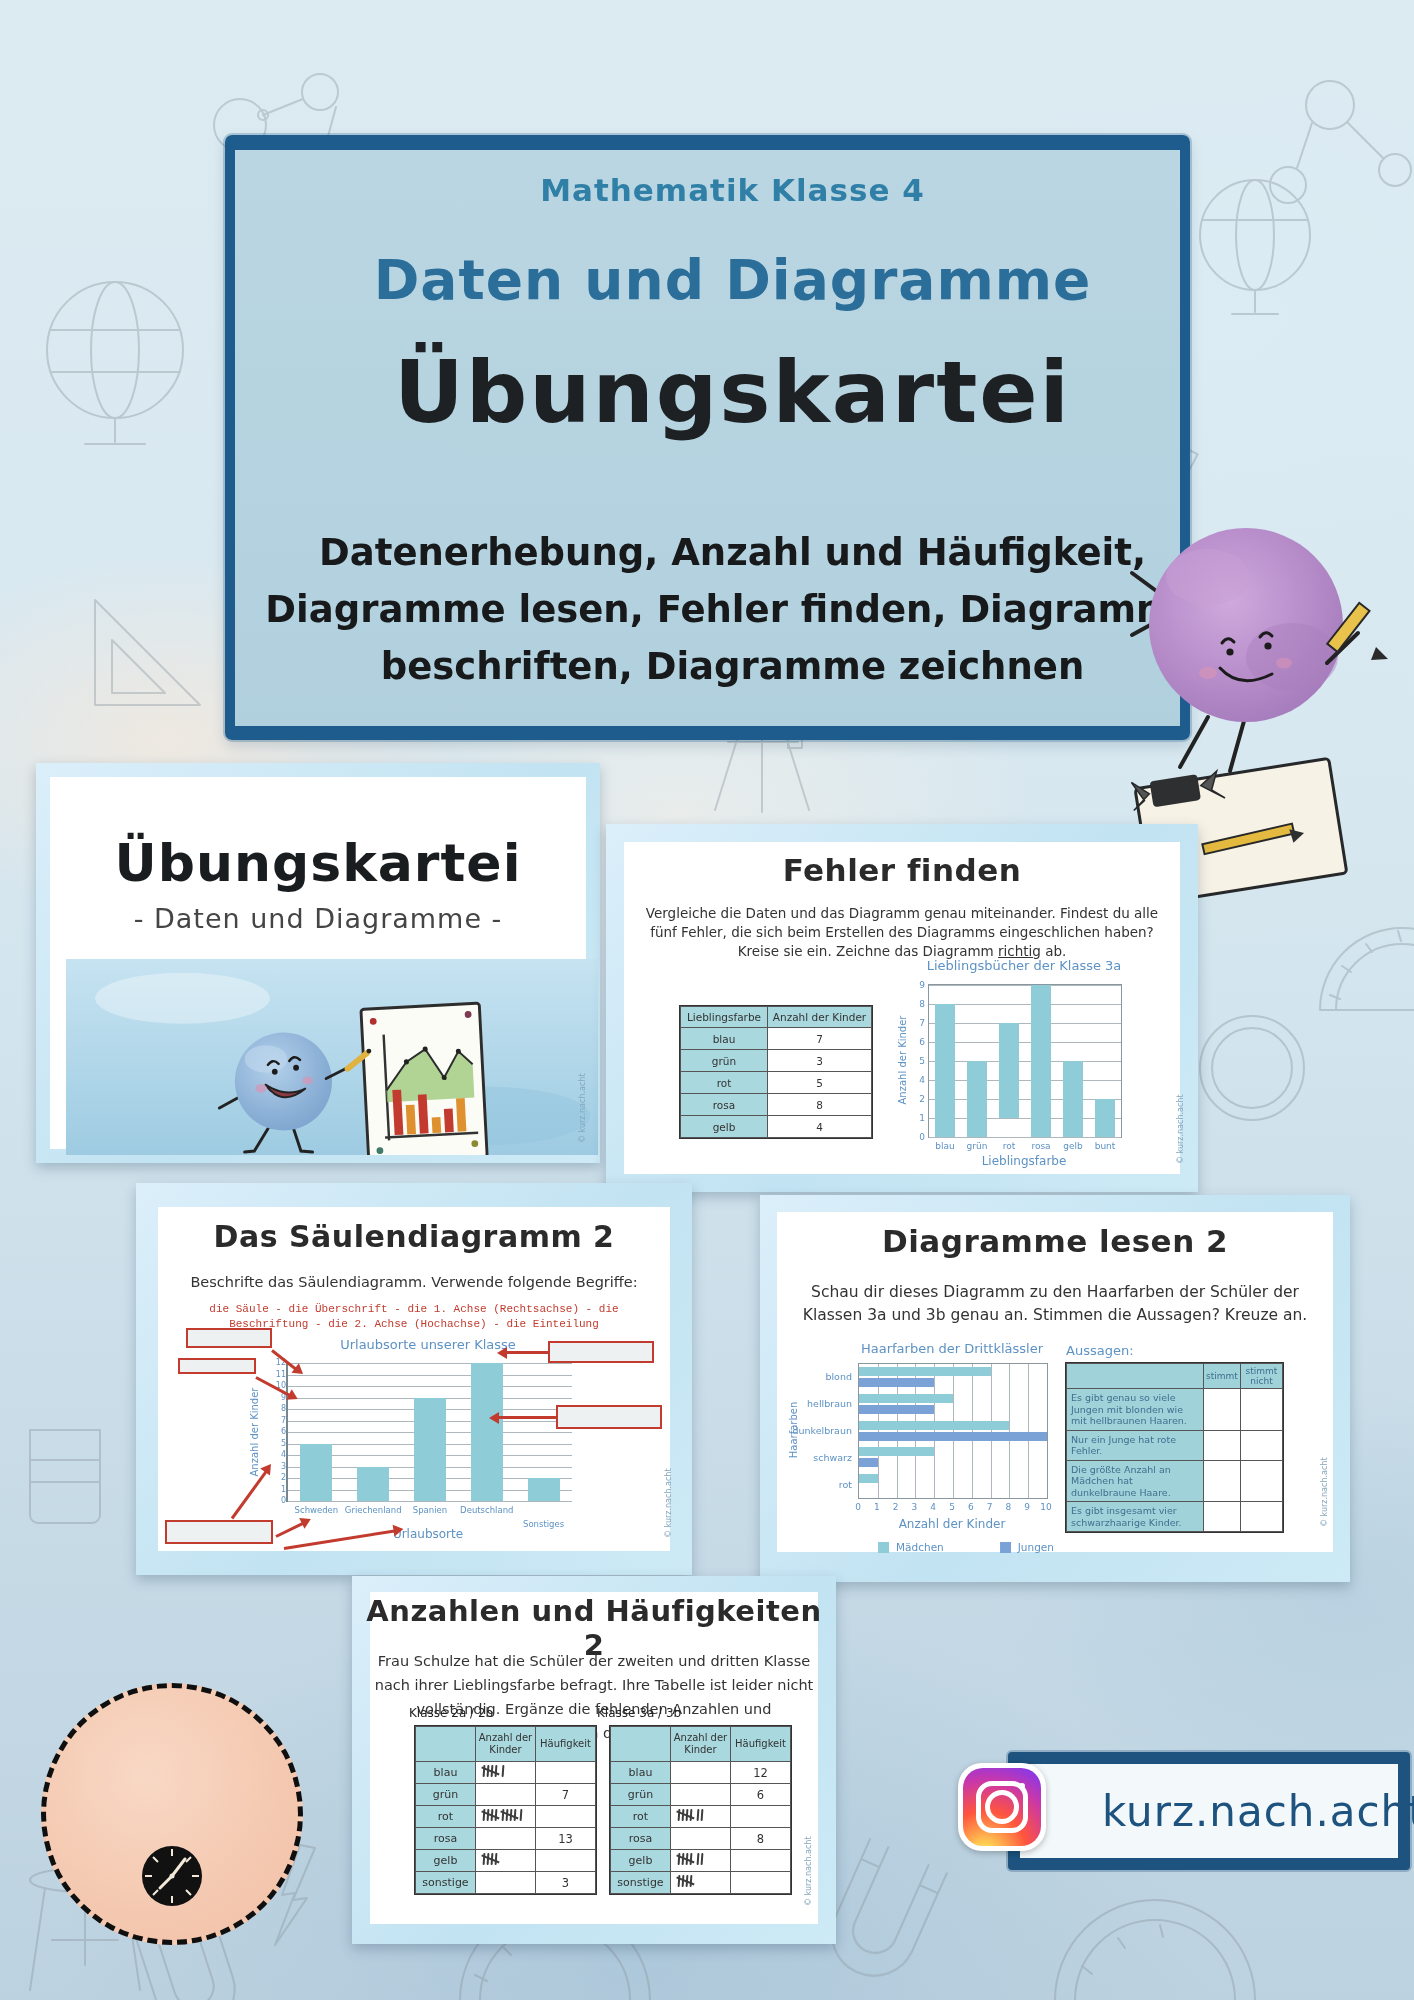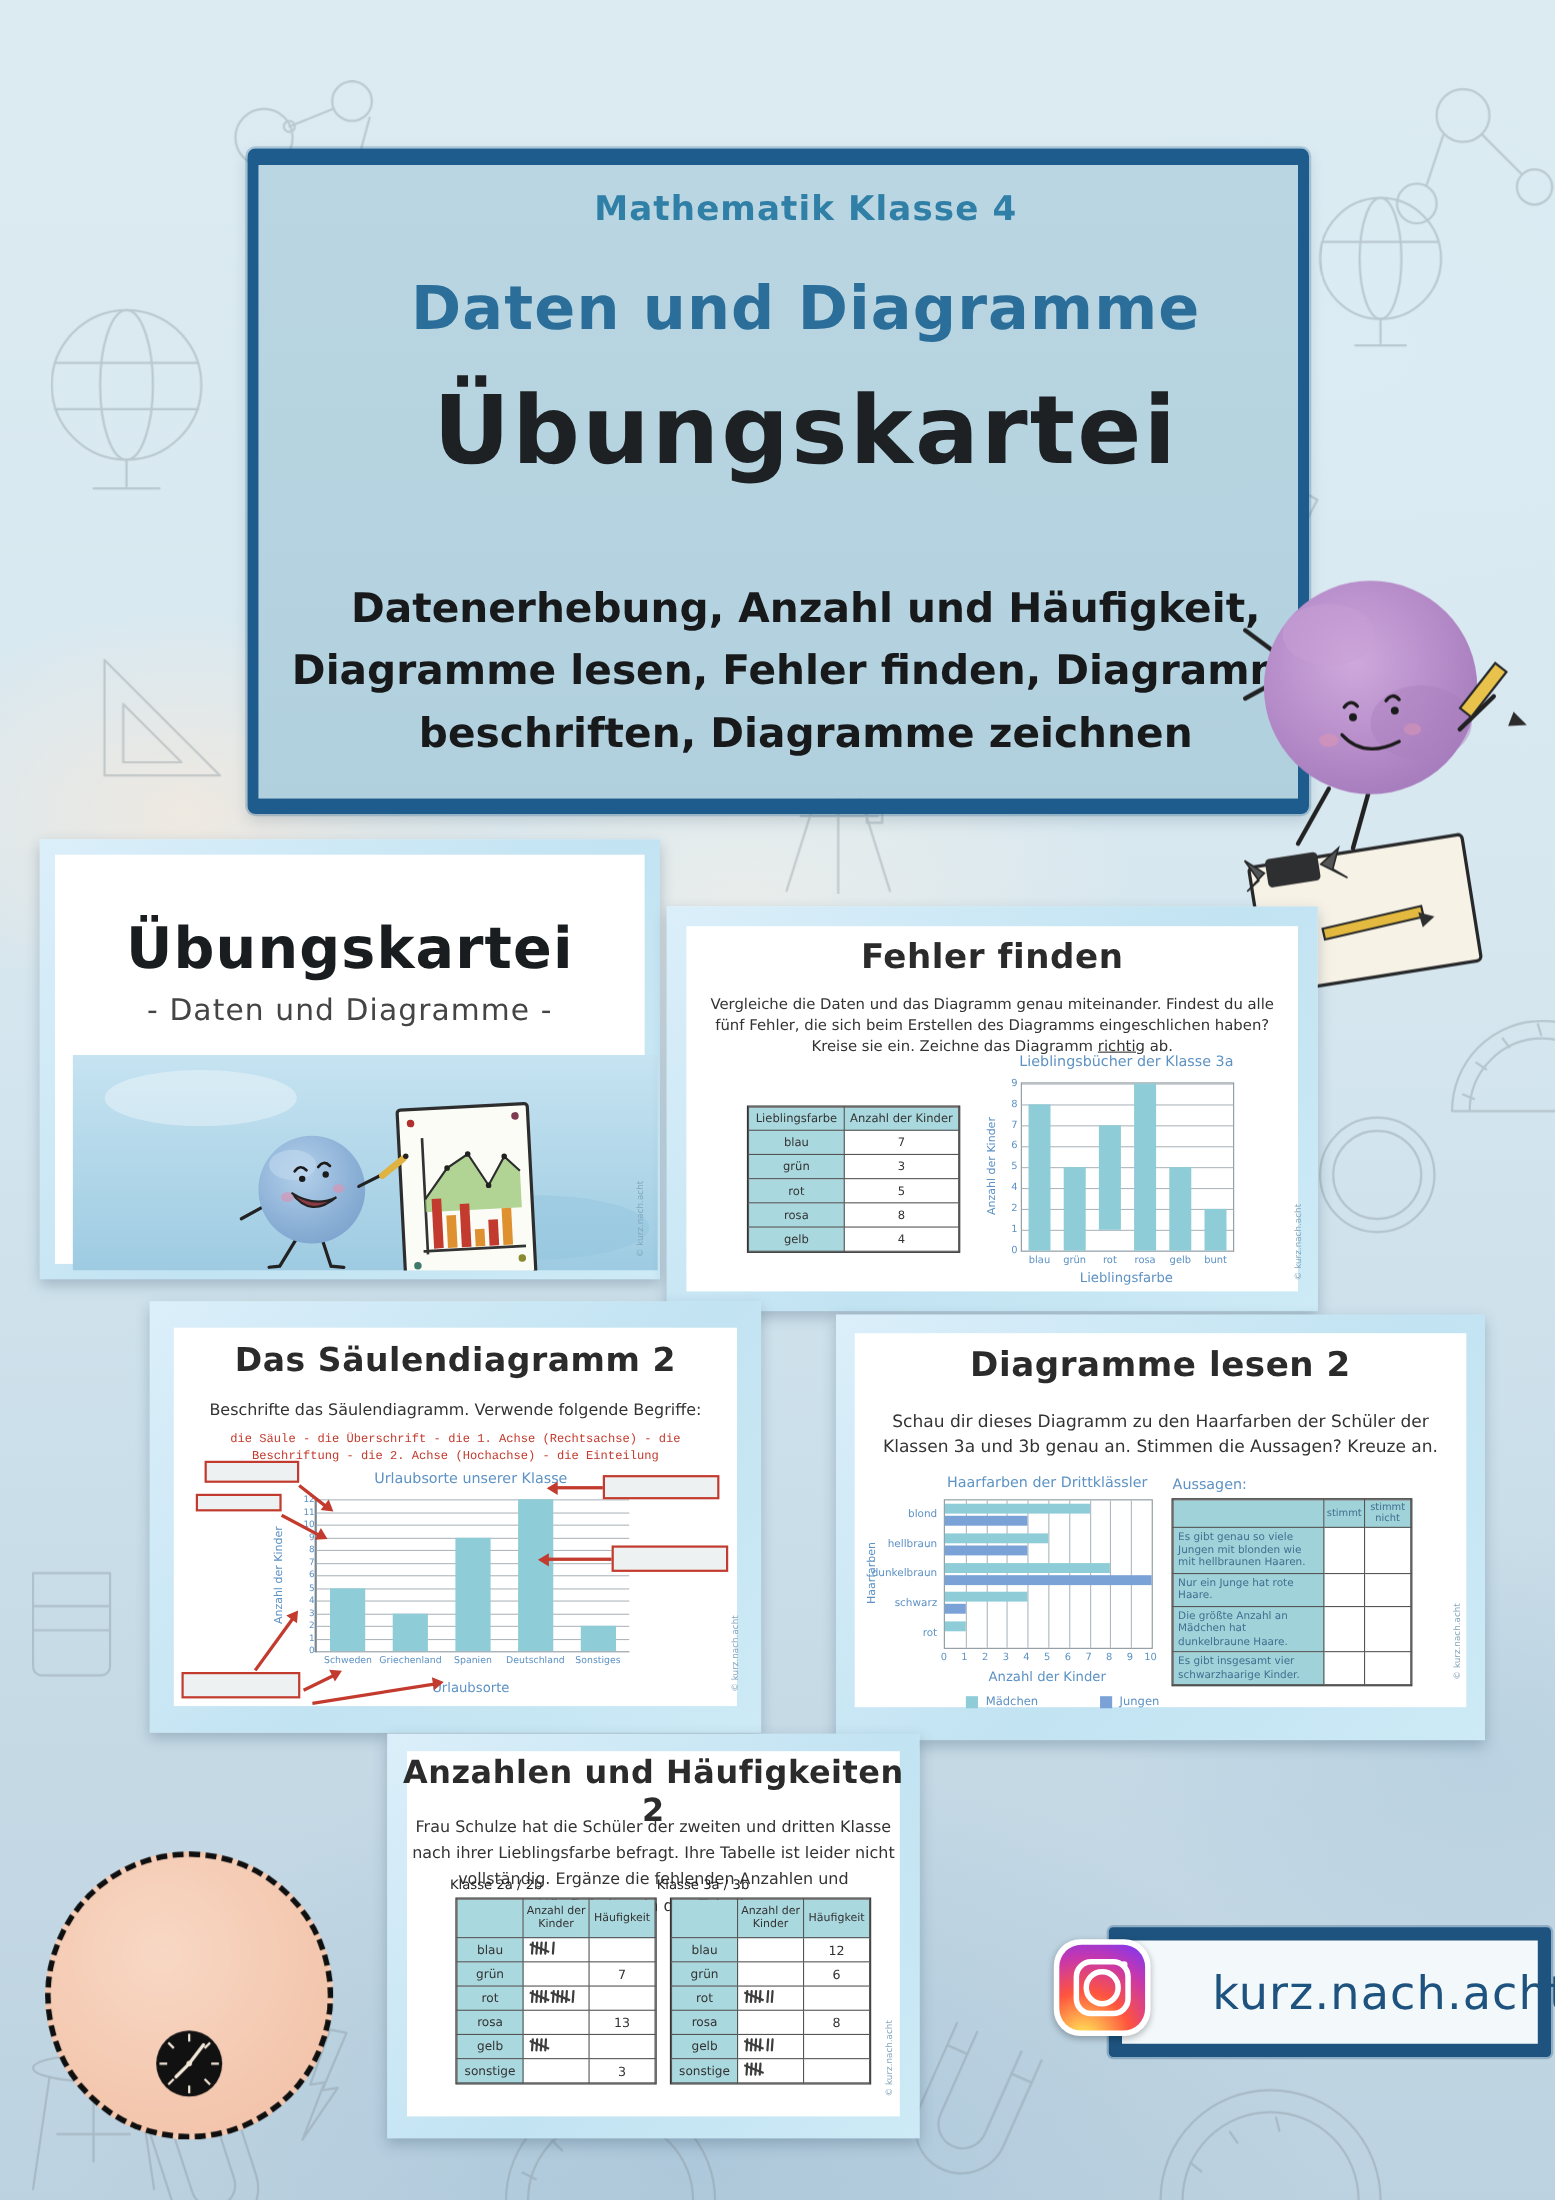--- a/index.html
+++ b/index.html
@@ -469,21 +469,21 @@
           <div class="vc-ytick" style="top: 133px;">0</div>
           <div class="vc-bar" style="left: 12.4px; bottom: 0px; height: 57.5px; width: 32px; background: rgb(142, 205, 216);"></div>
           <div class="vc-bar" style="left: 69.2px; bottom: 0px; height: 34.5px; width: 32px; background: rgb(142, 205, 216);"></div>
           <div class="vc-bar" style="left: 126px; bottom: 0px; height: 103.5px; width: 32px; background: rgb(142, 205, 216);"></div>
           <div class="vc-bar" style="left: 182.8px; bottom: 0px; height: 138px; width: 32px; background: rgb(142, 205, 216);"></div>
           <div class="vc-bar" style="left: 239.6px; bottom: 0px; height: 23px; width: 32px; background: rgb(142, 205, 216);"></div>
           <div class="vc-xtick" style="left: 0px; width: 56.8px;">Schweden</div>
           <div class="vc-xtick" style="left: 56.8px; width: 56.8px;">Griechenland</div>
           <div class="vc-xtick" style="left: 113.6px; width: 56.8px;">Spanien</div>
           <div class="vc-xtick" style="left: 170.4px; width: 56.8px;">Deutschland</div>
-          <div class="vc-xtick" style="left: 227.2px; width: 56.8px;">Sonstiges</div>
+          <div class="vc-xtick" style="left: 227.2px; width: 56.8px; margin-top: 14px;">Sonstiges</div>
         </div>
         <div class="vc-xlabel" style="left: 186px; top: 194px;">Urlaubsorte</div>
       </div>
     <div class="rbox" style="left:50px;top:145px;width:86px;height:20px;"></div>
     <div class="rbox" style="left:42px;top:175px;width:78px;height:16px;"></div>
     <div class="rbox" style="left:29px;top:337px;width:108px;height:24px;"></div>
     <div class="rbox" style="left:412px;top:158px;width:106px;height:22px;"></div>
     <div class="rbox" style="left:420px;top:222px;width:106px;height:24px;"></div>
     <div class="arr" style="left:136px;top:166px;width:30px;transform:rotate(38deg);"></div>
     <div class="arr" style="left:120px;top:193px;width:38px;transform:rotate(28deg);"></div>
@@ -565,21 +565,21 @@
               <th>stimmt nicht</th>
             </tr>
           </thead>
           <tbody>
             <tr>
               <td class="stmt">Es gibt genau so viele Jungen mit blonden wie mit hellbraunen Haaren.</td>
               <td></td>
               <td></td>
             </tr>
             <tr>
-              <td class="stmt">Nur ein Junge hat rote Haare.</td>
+              <td class="stmt">Nur ein Junge hat rote Fehler.</td>
               <td></td>
               <td></td>
             </tr>
             <tr>
               <td class="stmt">Die größte Anzahl an Mädchen hat dunkelbraune Haare.</td>
               <td></td>
               <td></td>
             </tr>
             <tr>
               <td class="stmt">Es gibt insgesamt vier schwarzhaarige Kinder.</td>

